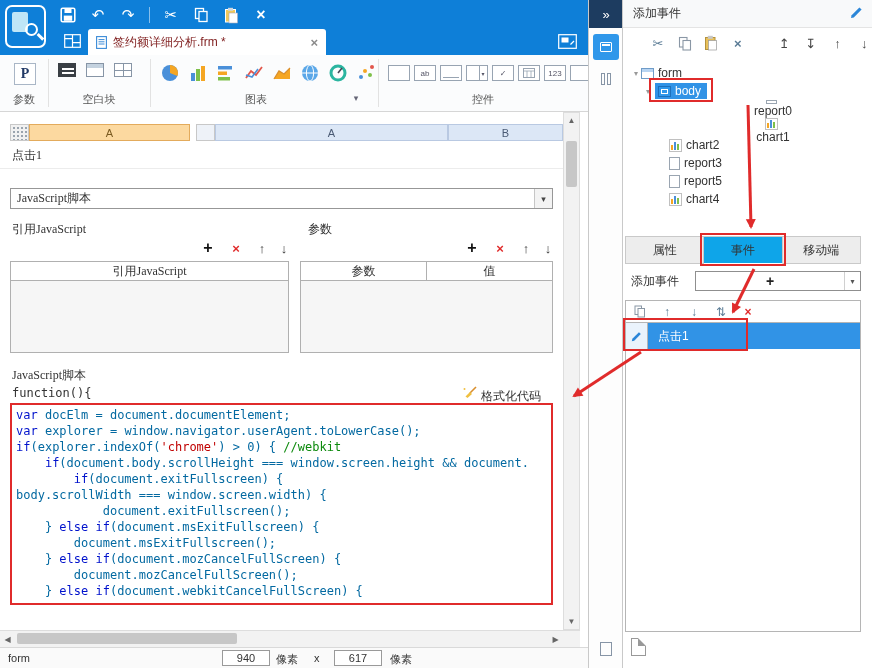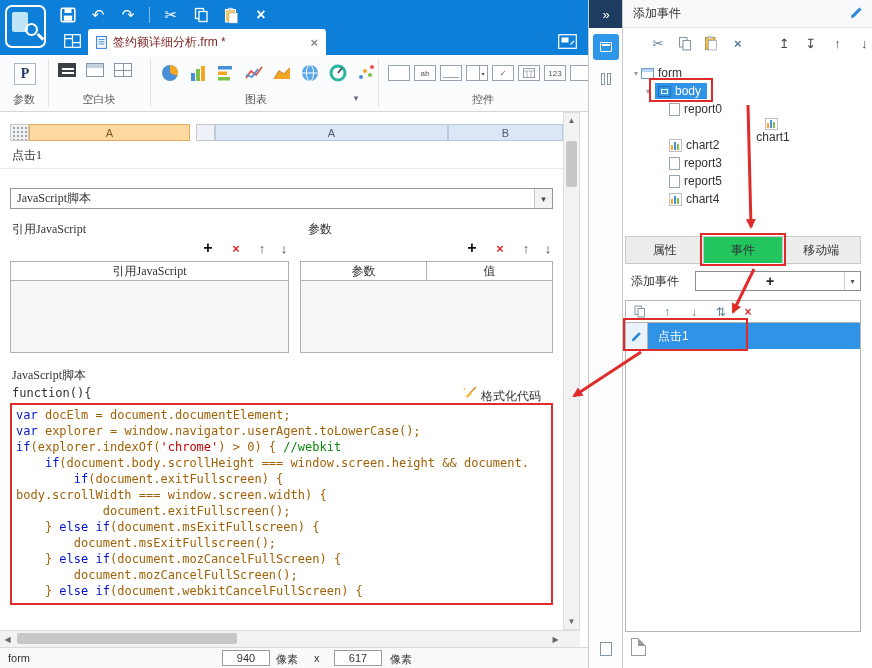--- a/index.html
+++ b/index.html
@@ -59,21 +59,21 @@
   .mi{position:absolute;width:20px;height:16px;display:flex;align-items:center;justify-content:center;font-size:13px;color:#333;cursor:pointer}
   .mi.plus{font-size:16px;font-weight:700;color:#111}
   .mi.del{color:#e02b2b;font-weight:700}
   .etable{position:absolute;border:1px solid #b0b0b0;background:#f6f6f6}
   .etable .hd{height:19px;background:#fff;border-bottom:1px solid #b0b0b0;display:flex}
   .etable .hd .cell{flex:1;display:flex;align-items:center;justify-content:center}
   .etable .hd .cell+.cell{border-left:1px solid #b0b0b0}
   .code-box{position:absolute;left:10px;top:403px;width:543px;height:202px;border:2px solid #e02b2b;background:#fff;
             padding:2px 4px;overflow:hidden;font-size:12px;line-height:16px}
   .code-line{white-space:pre}
-  .t-kw{color:#0012cc}.t-s{color:#c00000}.t-c{color:#0d8a0d}.t-p{color:#a16207}
+  .t-kw{color:#0012cc}.t-s{color:#c00000}.t-c{color:#0d8a0d}.t-p{color:#0369a1}
   .fmt-link{cursor:pointer;color:#333}
 
   
   .vscroll{position:absolute;left:563px;top:112px;width:17px;height:518px;background:#f2f2f2;border:1px solid #ddd}
   .hscroll{position:absolute;left:0;top:630px;width:563px;height:17px;background:#f2f2f2;border-top:1px solid #ddd}
   .sb-btn{position:absolute;display:flex;align-items:center;justify-content:center;font-size:8px;color:#666;cursor:pointer}
   .thumb{position:absolute;background:#c7c7c7;border-radius:2px;cursor:pointer}
   .sb-corner{position:absolute;left:563px;top:630px;width:17px;height:17px;background:#f2f2f2;border-top:1px solid #ddd}
 
   
@@ -110,21 +110,21 @@
   .body-ic i{position:absolute;left:2px;top:2px;right:2px;bottom:2px;border:1px solid #fff}
   .node-icon.report{width:11px;height:13px;background:#fff;border:1px solid #9aa5b1}
   .node-icon.chart{width:13px;height:13px;border:1px solid #c0c0c0;background:#fff;display:flex;align-items:flex-end;gap:1px;padding:1px}
   .node-icon.chart .b1{width:2px;height:5px;background:#f5a623}
   .node-icon.chart .b2{width:2px;height:8px;background:#4a90d9}
   .node-icon.chart .b3{width:2px;height:6px;background:#7ec04a}
   .sel-wrap{display:inline-flex;align-items:center;background:#3193e6;color:#fff;padding:1px 6px 1px 3px;margin-left:2px}
   .ptabs{position:absolute;left:2px;top:236px;width:236px;height:28px;display:flex}
   .ptab{flex:1;background:#ededed;border:1px solid #c9c9c9;border-left:none;display:flex;align-items:center;justify-content:center;cursor:pointer;color:#333}
   .ptab:first-child{border-left:1px solid #c9c9c9}
-  .ptab.active{background:#22c55e;border-bottom-color:#fff}
+  .ptab.active{background:#0ea5e9;border-bottom-color:#fff}
   .add-ev-label{position:absolute;left:8px;top:273px;color:#333}
   .add-ev-btn{position:absolute;left:72px;top:271px;width:166px;height:20px;border:1px solid #8f8f8f;background:#fff;display:flex;cursor:pointer}
   .add-ev-btn .pl{flex:1;display:flex;align-items:center;justify-content:center;font-size:14px;font-weight:700;color:#222}
   .add-ev-btn .ar{width:16px;border-left:1px solid #d0d0d0;display:flex;align-items:center;justify-content:center;font-size:8px;color:#555}
   .ev-toolbar{position:absolute;left:2px;top:300px;width:236px;height:22px;border:1px solid #b5b5b5;border-bottom:none;
               display:flex;align-items:center;gap:11px;padding-left:6px;background:#fff}
   .ev-toolbar .ti{width:16px;height:16px;color:#5b7c96;font-size:12px}
   .ev-toolbar .red{color:#e02b2b;font-weight:700}
   .ev-list{position:absolute;left:2px;top:322px;width:236px;height:310px;border:1px solid #b5b5b5;background:#fff}
   .ev-row{height:26px;display:flex;cursor:pointer}
@@ -473,21 +473,21 @@
       <div class="tree-row" style="padding-left:20px">
         <span class="exp">▾</span>
         <span class="sel-wrap">
           <span class="body-ic">
               <i></i>
             </span>
           <span class="node-label">body</span>
         </span>
       </div>
       <div>
-          <div class="tree-row" style="padding-left: 46px;">
+          <div class="tree-row" style="padding-left: 46px; flex-direction: column;">
             <span class="node-icon report"></span>
             <span class="node-label">report0</span>
           </div>
           <div class="tree-row" style="padding-left: 46px; flex-direction: column;">
             <span class="node-icon chart">
               <i class="b1"></i>
               <i class="b2"></i>
               <i class="b3"></i>
             </span>
             <span class="node-label">chart1</span>

